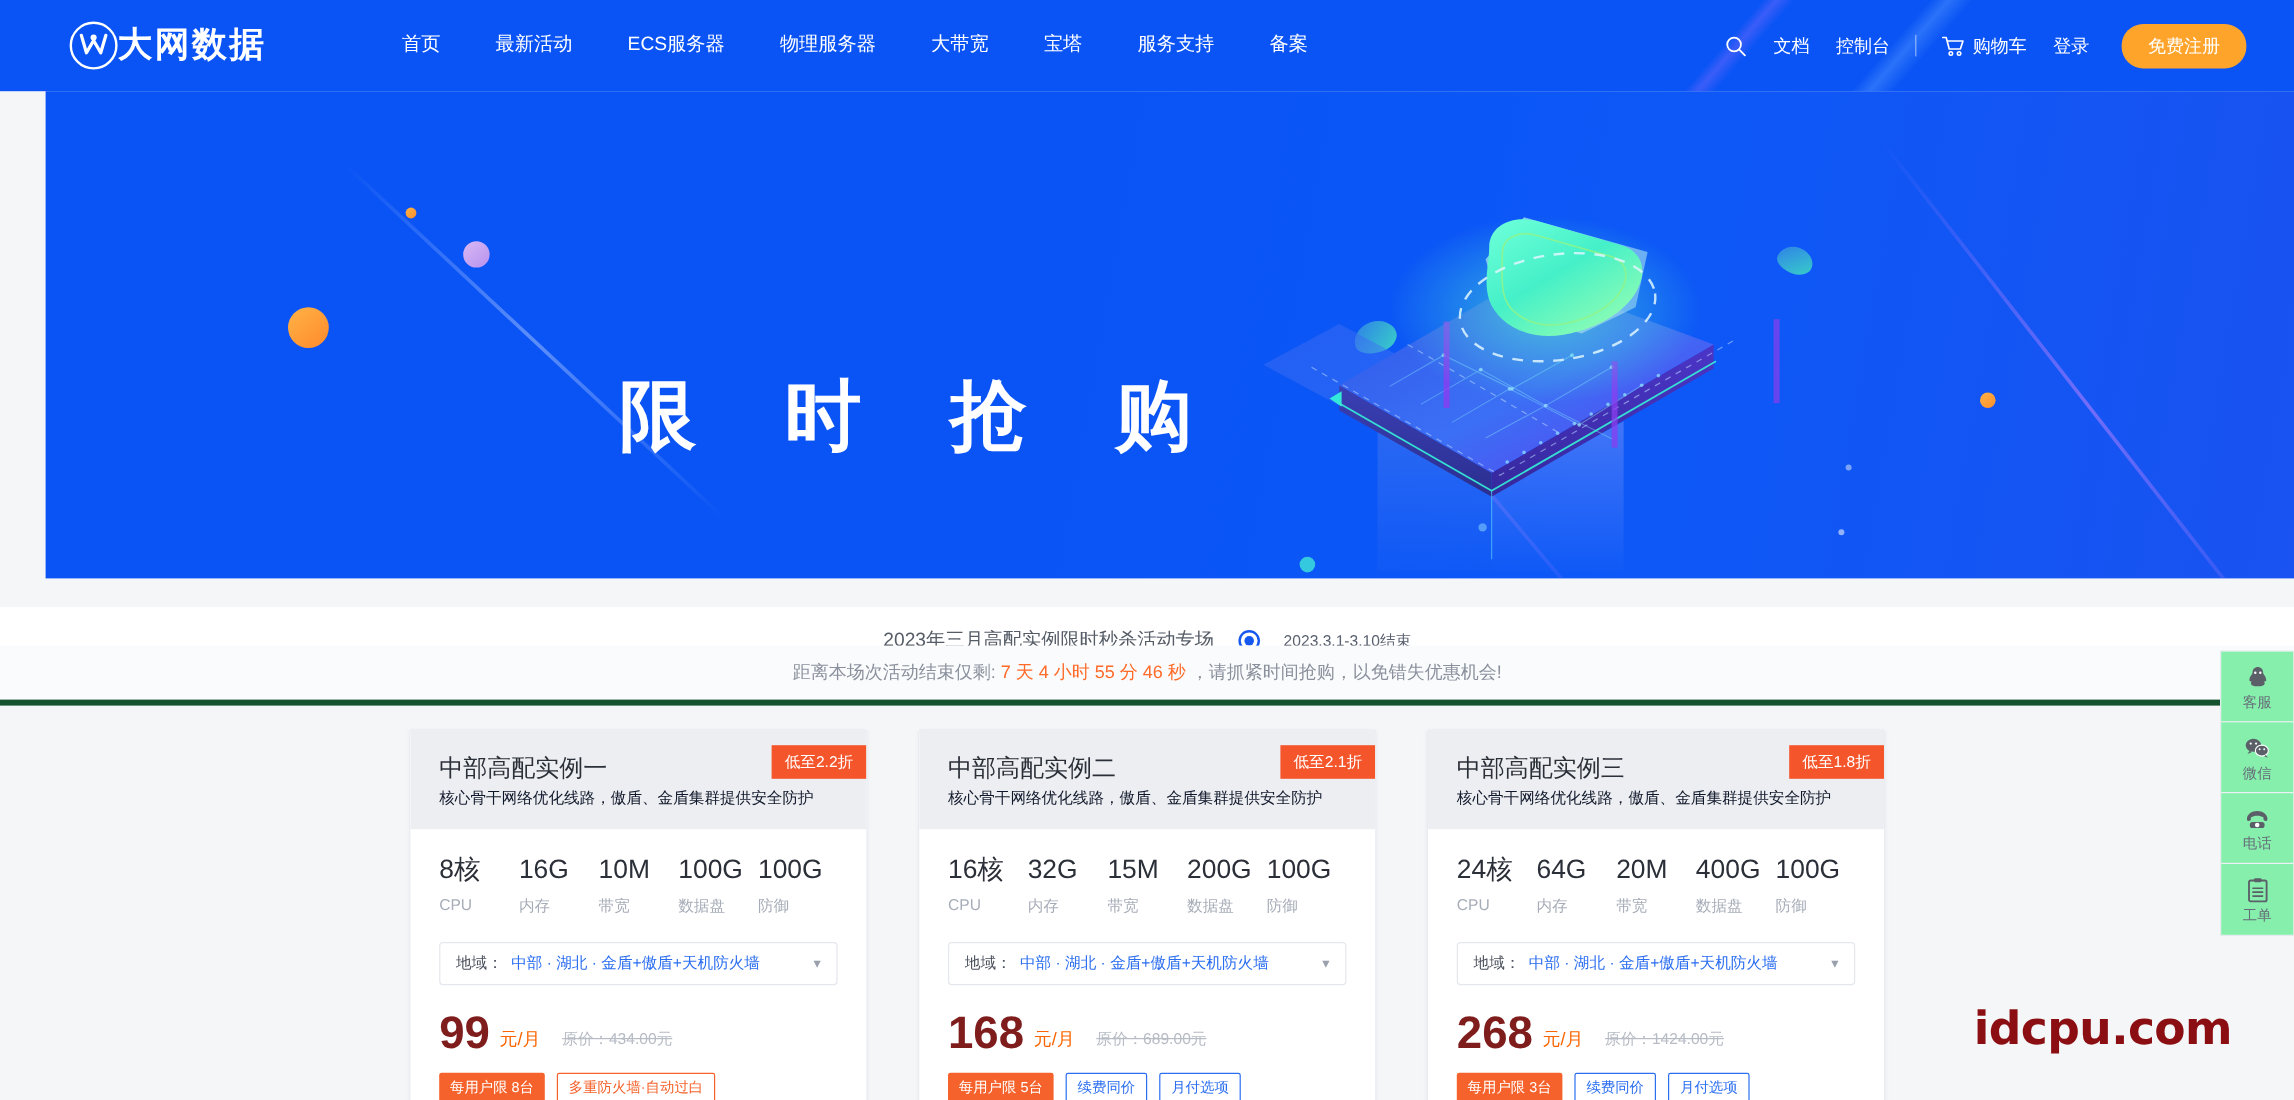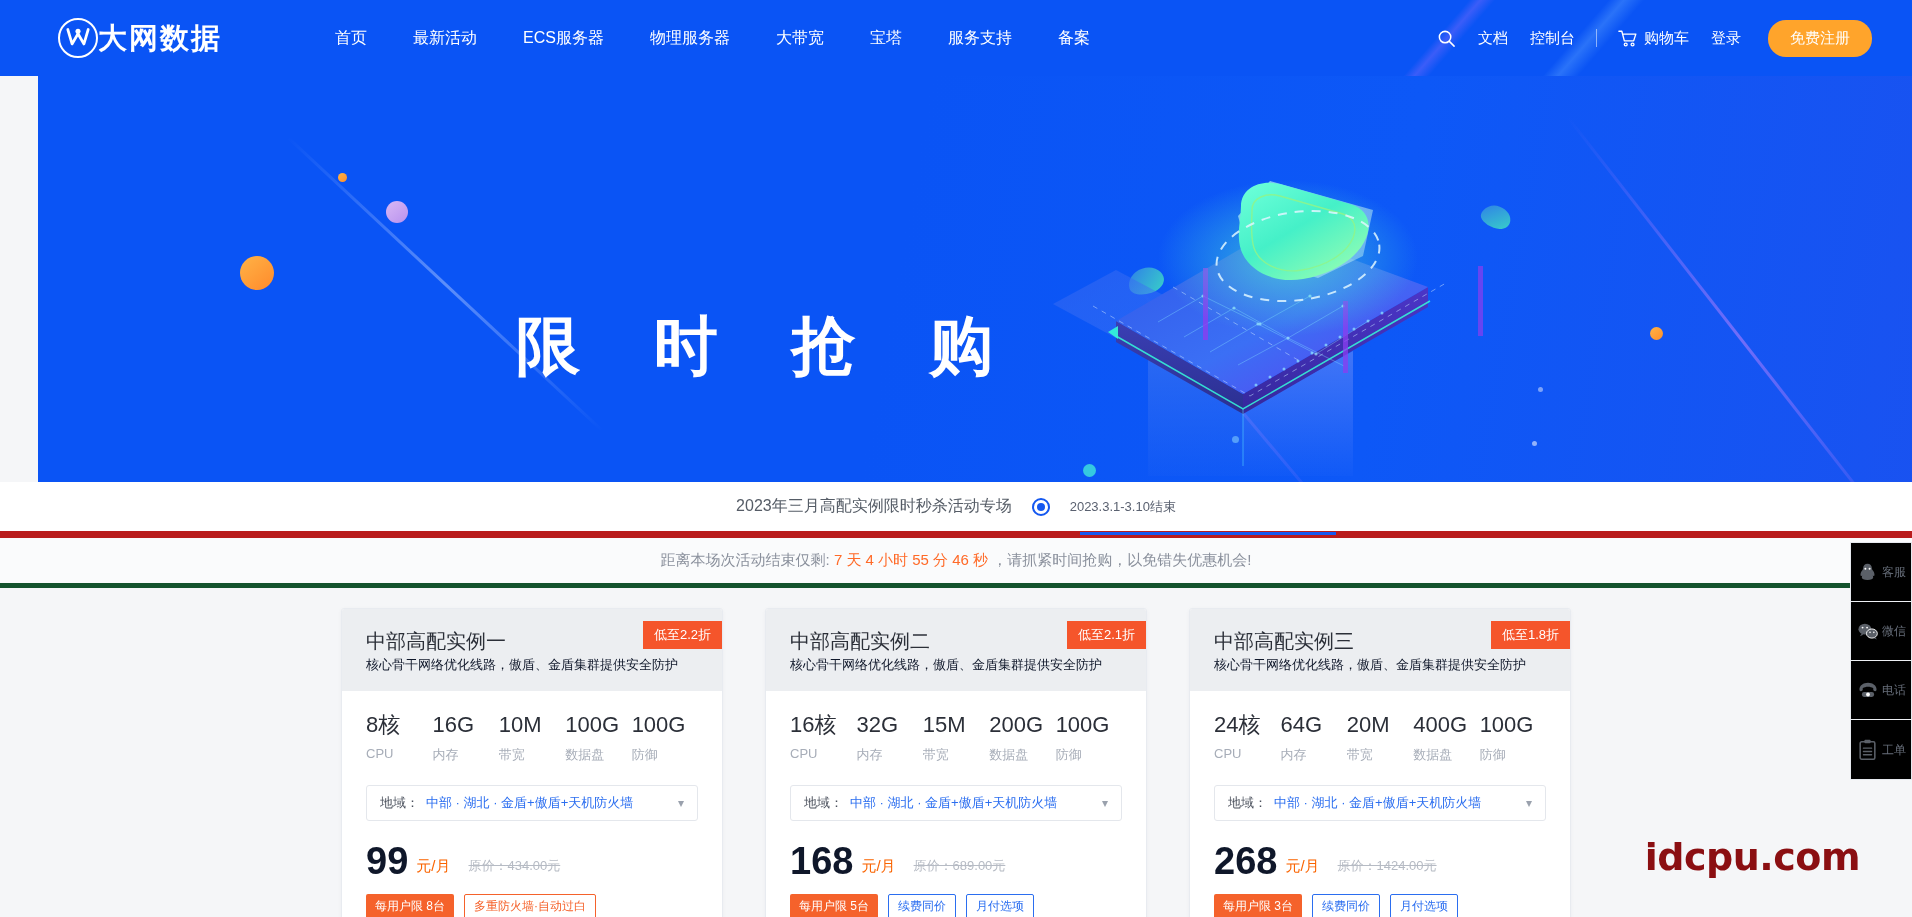--- a/index.html
+++ b/index.html
@@ -142,25 +142,25 @@
     letter-spacing: 28px; line-height: 1;
     white-space: nowrap;
   }
 
   
   .illus { position: absolute; left: 960px; top: 70px; width: 520px; height: 330px; }
   .illus svg { display: block; }
 
   
   .tabbar {
-    position: absolute; top: 482px; left: 0;
+    position: absolute; top: 506px; left: 0;
     width: 1912px; height: 56px;
     background: #fff;
     display: flex; align-items: center; justify-content: center;
-    border-bottom: 7px solid #b91c1c;
+    border-bottom: 1px solid #b91c1c;
   }
   .tab {
     display: flex; align-items: center; gap: 20px;
     height: 56px; padding: 0 8px;
     cursor: pointer; position: relative;
   }
   .tab-title { color: #555c66; font-size: 16px; white-space: nowrap; }
   .tab-radio {
     width: 18px; height: 18px; border-radius: 50%;
     border: 2px solid #1558f0; display:flex; align-items:center; justify-content:center;
@@ -217,21 +217,21 @@
   .region {
     margin-top: 21px;
     border: 1px solid #e4e7ec; border-radius: 3px;
     height: 36px; display: flex; align-items: center;
     padding: 0 13px; cursor: pointer; gap: 3px;
   }
   .region-lbl { color: #4a505c; font-size: 13px; white-space: nowrap; }
   .region-val { color: #2b6ef0; font-size: 13px; white-space: nowrap; margin-left: 4px; }
   .region-caret { margin-left: auto; color: #9aa1ad; font-size: 12px; line-height:1; }
   .price-row { margin-top: 22px; display: flex; align-items: flex-end; gap: 8px; }
-  .price-num { color: #0f172a; font-size: 38px; font-weight: bold; line-height: 0.95; }
+  .price-num { color: #7f1d1d; font-size: 38px; font-weight: bold; line-height: 0.95; }
   .price-unit { color: #fa6400; font-size: 15px; padding-bottom: 3px; }
   .price-old { color: #b6bbc4; font-size: 13px; text-decoration: line-through; padding-bottom: 4px; margin-left: 10px; white-space: nowrap; }
   .tags { margin-top: 15px; display: flex; gap: 10px; padding-bottom: 18px; }
   .tag-solid {
     background: #f5622b; color: #fff; font-size: 12px;
     padding: 4px 9px; border-radius: 2px; white-space: nowrap;
   }
   .tag-outline {
     border: 1px solid #f5622b; color: #f5622b; font-size: 12px;
     padding: 3px 9px; border-radius: 2px; white-space: nowrap; background:#fff;
@@ -240,23 +240,23 @@
 
   
   .side {
     position: absolute; right: 0; top: 542px;
     width: 62px; z-index: 60;
     display: flex; flex-direction: column;
     background: #fff;
     border: 1px solid #e6e9ee;
   }
   .side-item {
-    height: 59px; display: flex; flex-direction: row;
+    height: 59px; display: flex; flex-direction: column;
     align-items: center; justify-content: center; gap: 3px;
-    border-bottom: 1px solid #edf0f4; cursor: pointer; background:#000000;
+    border-bottom: 1px solid #edf0f4; cursor: pointer; background:#86efac;
   }
   .side-item:last-child { border-bottom: none; }
   .side-ico { width: 23px; height: 23px; display: flex; align-items:center; justify-content:center; }
   .side-lbl { color: #666d79; font-size: 12px; line-height: 1; }
 
   
   .watermark {
     position: absolute; right: 52px; bottom: 38px;
     color: #8b0f12; font-size: 38px; font-weight: bold;
     letter-spacing: -0.5px; z-index: 40;

